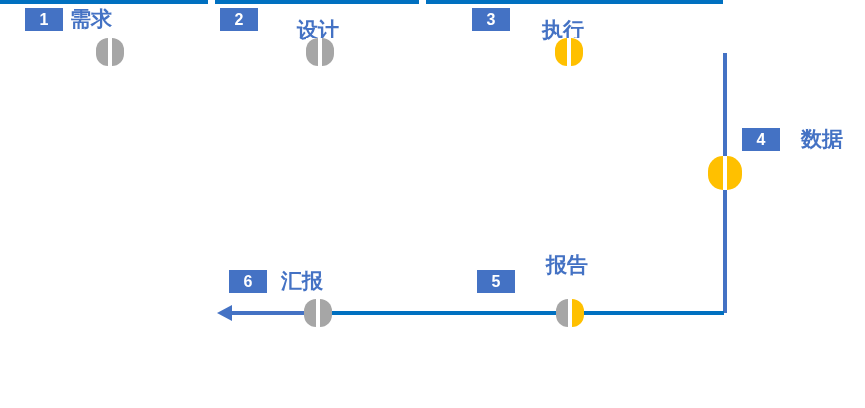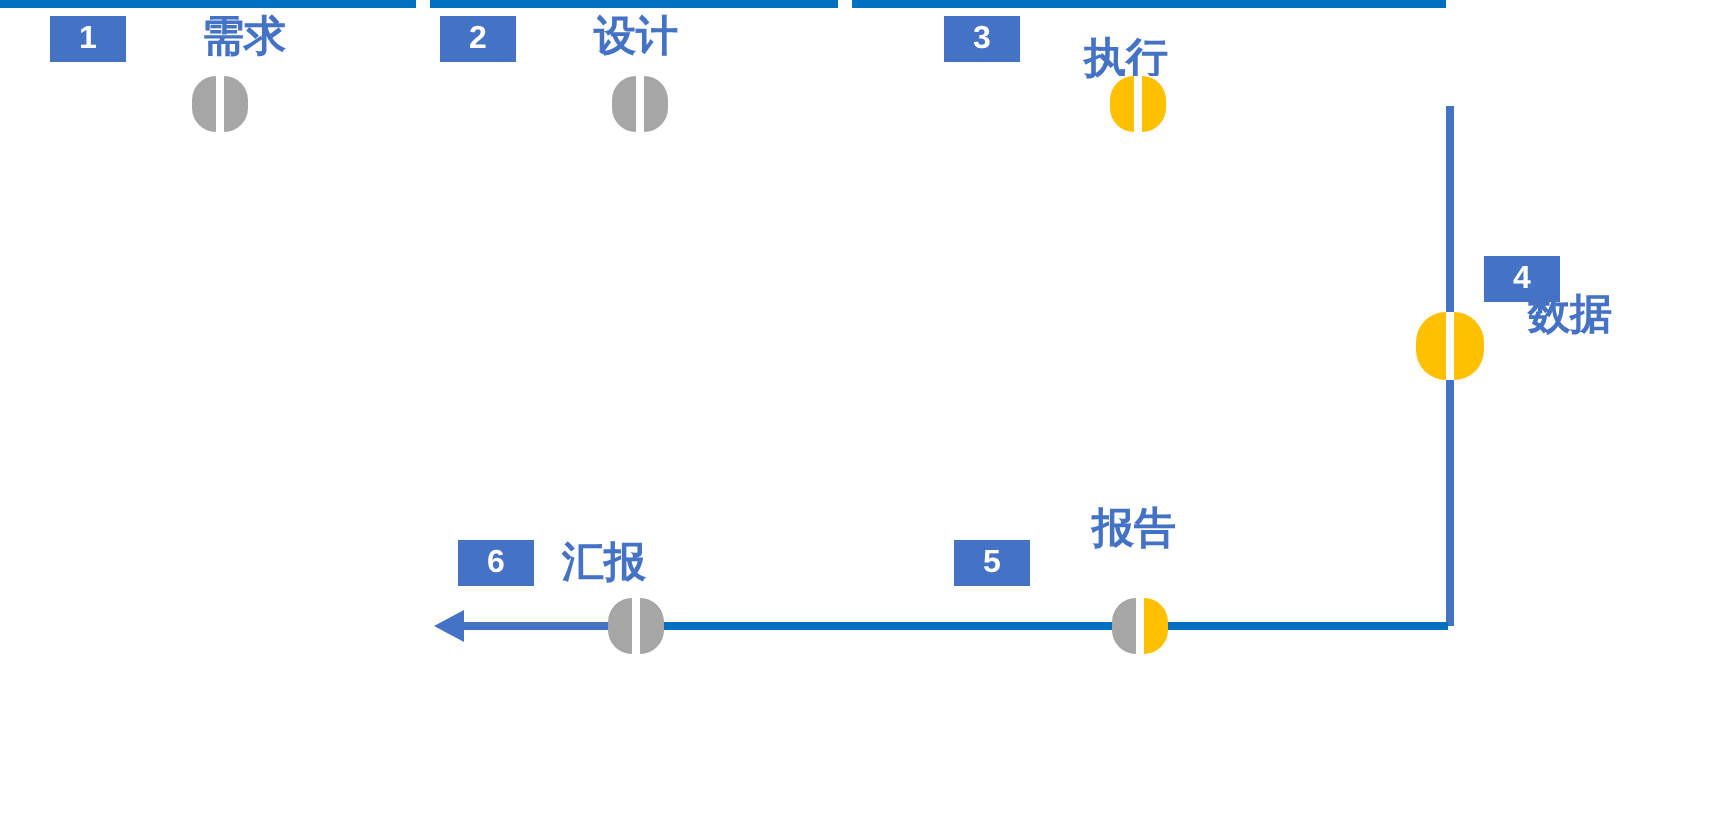--- a/index.html
+++ b/index.html
@@ -46,24 +46,24 @@
          text-align:center;}
   .b1{left:25px;  top:8px;}
   .b2{left:220px; top:8px;}
   .b3{left:472px; top:8px;}
   .b4{left:742px; top:128px;}
   .b5{left:477px; top:270px;}
   .b6{left:229px; top:270px;}
 
   
   .lbl{position:absolute; color:var(--accent); font-weight:bold; font-size:21px; line-height:24px; white-space:nowrap;}
-  .l1{left:101px;  top:7px;}
-  .l2{left:297px; top:7px;text-align:center;}
+  .l1{left:70px;  top:7px;}
+  .l2{left:297px; top:18px;text-align:center;}
   .l3{left:542px; top:18px;}
-  .l4{left:764px; top:127px;margin-top:19px;}
+  .l4{left:801px; top:127px;}
   .l5{left:546px; top:253px;}
   .l6{left:281px; top:269px;font-family:Liberation Serif, serif;}
 </style>
 </head>
 <body>
 
 <div class="canvas">
 
   <div class="h-line seg1"></div>
   <div class="h-line seg2"></div>

